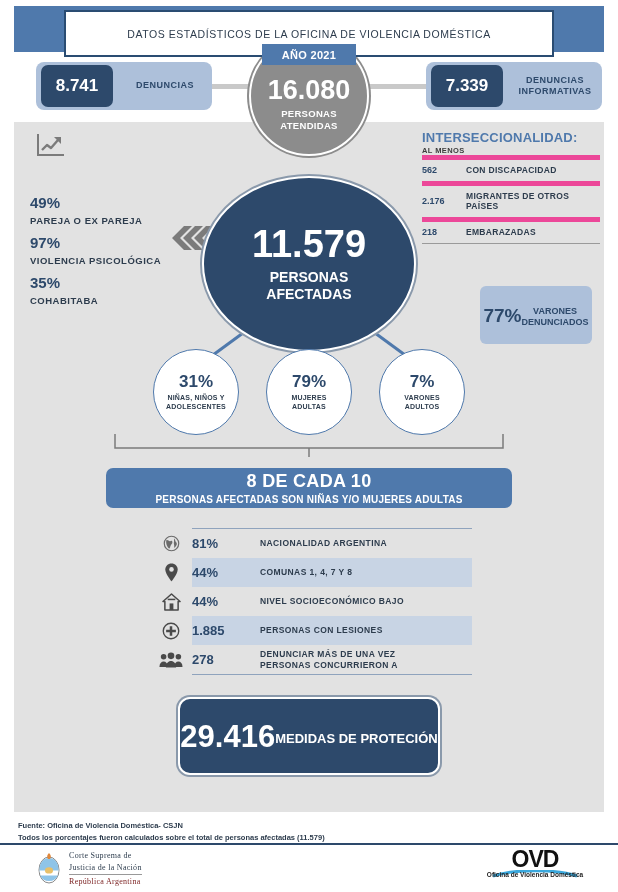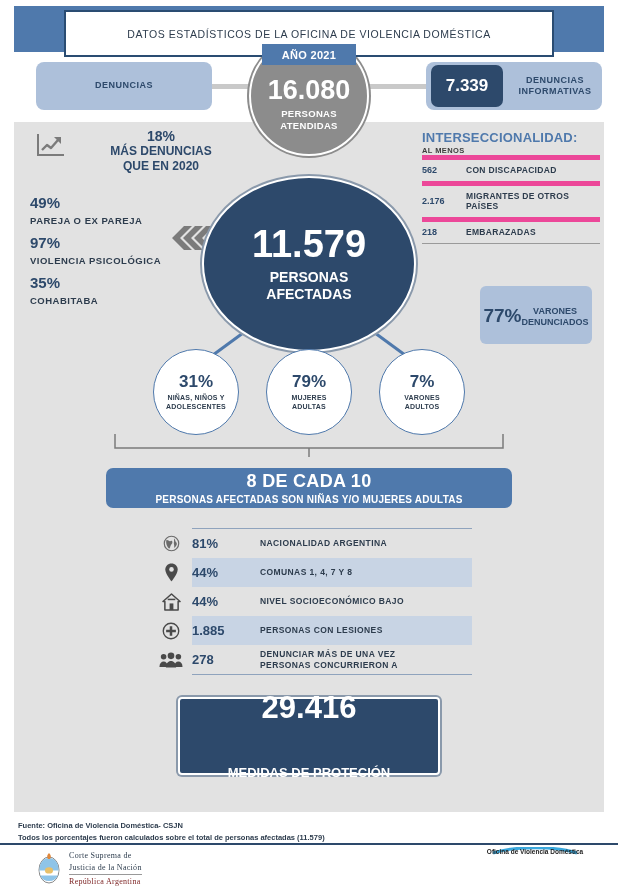--- a/index.html
+++ b/index.html
@@ -166,23 +166,23 @@
   .ic-row.alt .ic-body { background:#c8d4e4; }
   .ic-cell { width:42px; display:flex; align-items:center; justify-content:center; }
   .ic-body { flex:1; display:flex; align-items:center; height:29px; }
   .ic-num { width:62px; text-align:left; color:#2d496b; font-size:13px; font-weight:bold; }
   .ic-lbl { flex:1; color:#2d3c4d; font-size:8.5px; font-weight:bold; letter-spacing:.4px; line-height:1.25; padding-left:6px;}
   .ic-div { height:1px; background:#8fa3bd; margin-left:42px; }
 
   
   #medidas {
     position:absolute; left:178px; top:697px; width:262px; height:78px;
-    background:#2d496b; border:2px solid #ffffff; border-radius:4px;
+    background:#2d496b; border:2px solid #ffffff; border-radius:12px;
     box-shadow: 0 0 0 2px #8a99ab;
-    display:flex; flex-direction:column; align-items:center; justify-content:center;gap:38px;
+    display:flex; flex-direction:row; align-items:center; justify-content:center;
   }
   #medidas .big { color:#ffffff; font-size:31px; font-weight:bold; line-height:1; }
   #medidas .lbl { color:#ffffff; font-size:13px; font-weight:bold; margin-top:4px; }
 
   
   #source { position:absolute; left:18px; top:820px; font-size:7.5px; color:#2d3c4d;
             line-height:1.55; font-weight:bold; }
   #foot-rule { position:absolute; left:0; top:843px; width:618px; height:2px; background:#2d496b; }
   #logo-csjn { position:absolute; left:36px; top:850px; display:flex; align-items:center; }
   #csjn-text { margin-left:7px; }
@@ -203,20 +203,21 @@
 <div id="body-panel"></div>
 
 <div id="title-box">
   <span>DATOS ESTADÍSTICOS DE LA OFICINA DE VIOLENCIA DOMÉSTICA</span>
 </div>
 
 <div class="connector" id="conn-left"></div>
 <div class="connector" id="conn-right"></div>
 
 <div class="pill" id="pill-denuncias">
+  <div class="pill-num">8.741</div>
   <div class="pill-label">DENUNCIAS</div>
 </div>
 
 <div class="pill" id="pill-consultas">
   <div class="pill-num">7.339</div>
   <div class="pill-label">
     <div>DENUNCIAS</div>
     <div>INFORMATIVAS</div>
   </div>
 </div>
@@ -230,25 +231,20 @@
 </div>
 <div id="year-tag">AÑO 2021</div>
 
 <div id="growth-block">
   <div id="growth-icon">
     <svg width="30" height="26" viewBox="0 0 30 26">
       <path d="M2,2 L2,23 L28,23" fill="none" stroke="#7b7b7b" stroke-width="2"></path>
       <polyline points="6,18 11,13 15,16 22,8" fill="none" stroke="#7b7b7b" stroke-width="2.4" stroke-linejoin="round"></polyline>
       <polygon points="18,5 25,5 25,12" fill="#7b7b7b"></polygon>
     </svg>
-  </div>
-  <div id="growth-text">
-    <div class="pct">18%</div>
-    <div class="lbl">MÁS DENUNCIAS</div>
-    <div class="lbl">QUE EN 2020</div>
   </div>
 </div>
 
 <div id="left-stats">
   <div class="pv">49%</div>
   <div class="pl">PAREJA O EX PAREJA</div>
   <div class="pv">97%</div>
   <div class="pl">VIOLENCIA PSICOLÓGICA</div>
   <div class="pv">35%</div>
   <div class="pl">COHABITABA</div>
@@ -436,19 +432,20 @@
     <path d="M13,1 C11,3 10.5,5 12,7 L14,7 C15.5,5 15,3 13,1 Z" fill="#e0873a"></path>
   </svg>
   <div id="csjn-text">
     <div class="l">Corte Suprema de</div>
     <div class="l">Justicia de la Nación</div>
     <div class="l l3">República Argentina</div>
   </div>
 </div>
 
 <div id="logo-ovd">
+  <div class="ovd">OVD</div>
   <div class="swoosh">
     <svg width="86" height="8" viewBox="0 0 86 8">
       <path d="M1,6 C22,-1 64,-1 85,6" fill="none" stroke="#3aa8dd" stroke-width="3"></path>
     </svg>
   </div>
   <div class="ovd-sub">Oficina de Violencia Doméstica</div>
 </div>
 
 </body></html>

